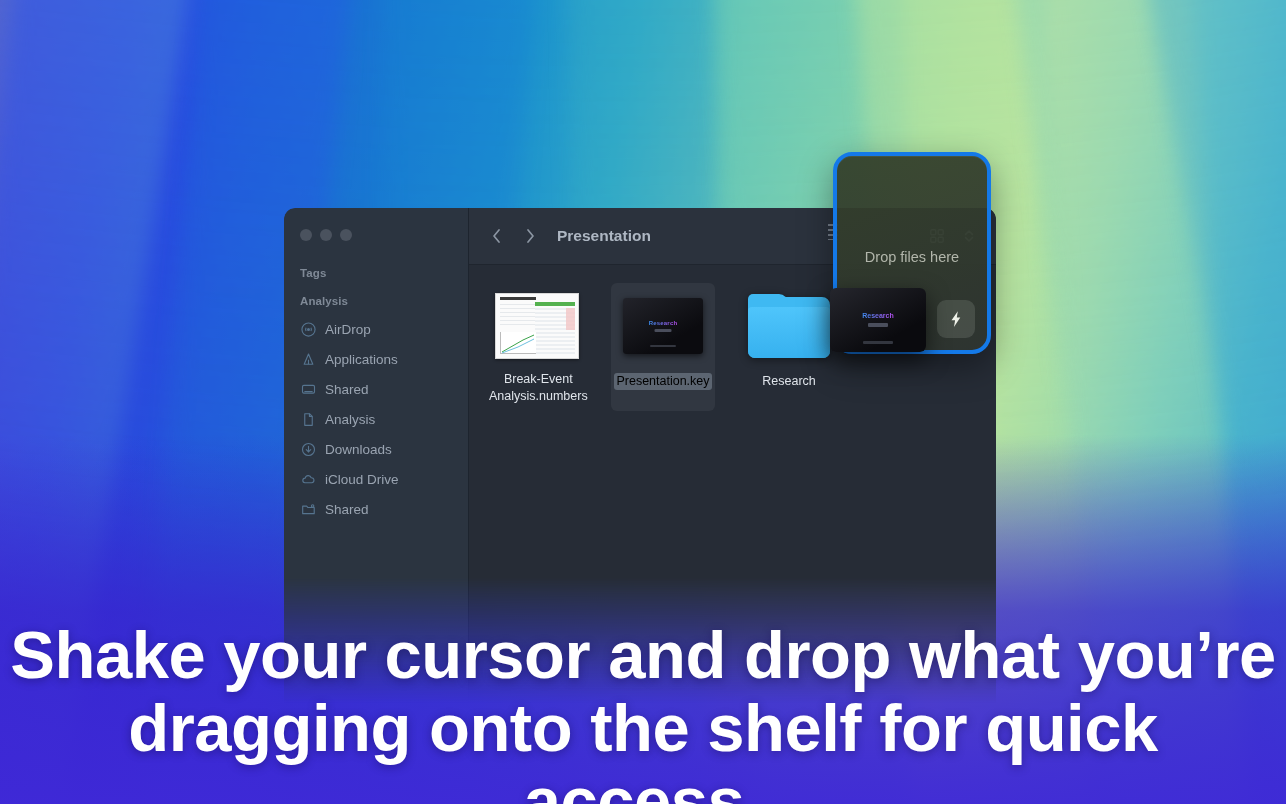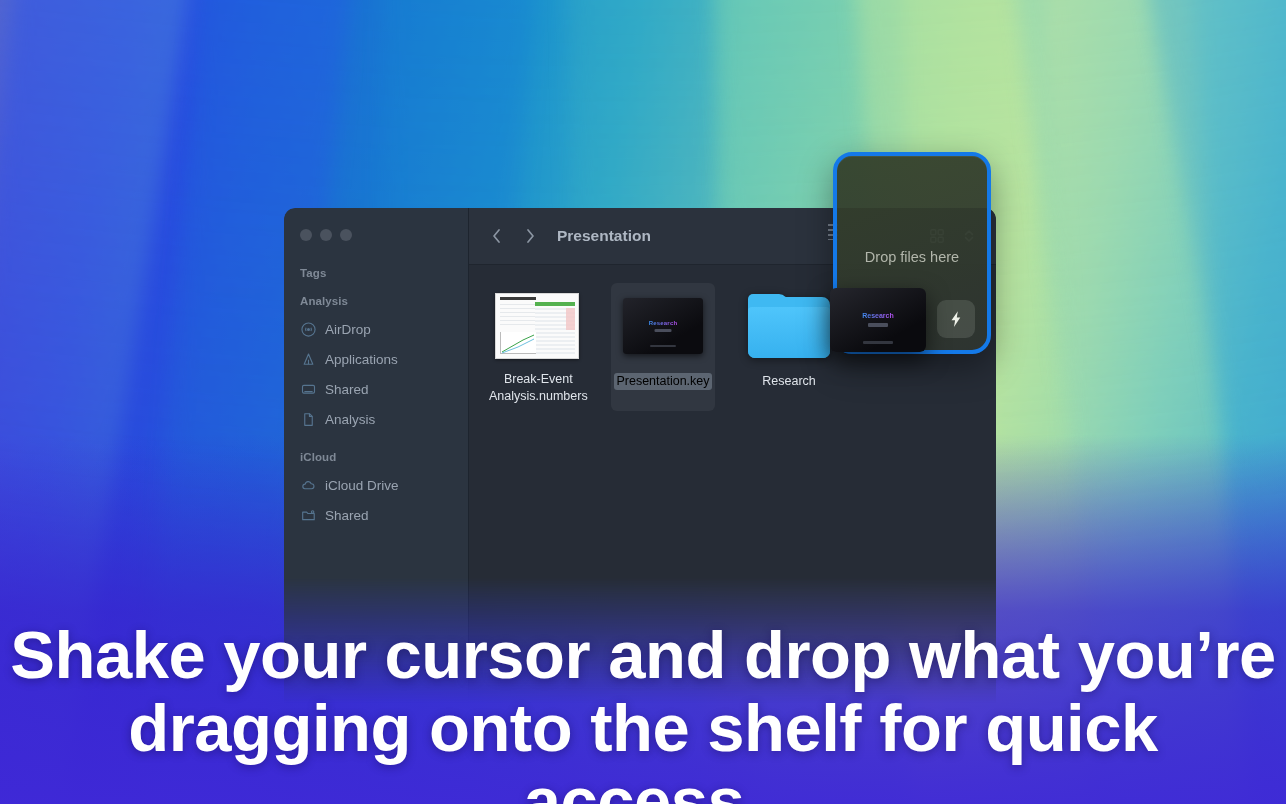--- a/index.html
+++ b/index.html
@@ -370,22 +370,30 @@
       <div class="sb-item">
         <span class="sb-ico">
           <svg width="15" height="15" viewBox="0 0 16 16" fill="none" stroke="currentColor" stroke-width="1.2" stroke-linejoin="round">
             <path d="M4 1.8h5l3 3v9.4H4z"></path>
               <path d="M9 1.8v3h3"></path>
           </svg>
         </span>
         <span>Analysis</span>
       </div>
 
-
-      <div class="sb-head" style="padding-top:17px">iCloud</div>
+      <div class="sb-item">
+        <span class="sb-ico">
+          <svg width="15" height="15" viewBox="0 0 16 16" fill="none" stroke="currentColor" stroke-width="1.2" stroke-linecap="round">
+            <circle cx="8" cy="8" r="6.4"></circle>
+              <path d="M8 4.6v6M5.6 8.2 8 10.6l2.4-2.4"></path>
+          </svg>
+        </span>
+        <span>Downloads</span>
+      </div>
+
 
       <div class="sb-item">
         <span class="sb-ico">
           <svg width="15" height="15" viewBox="0 0 16 16" fill="none" stroke="currentColor" stroke-width="1.2" stroke-linejoin="round">
             <path d="M4.2 11.4a2.4 2.4 0 0 1 .3-4.8 3.3 3.3 0 0 1 6.4-.5 2.6 2.6 0 0 1 .5 5.3z"></path>
           </svg>
         </span>
         <span>iCloud Drive</span>
       </div>
 

